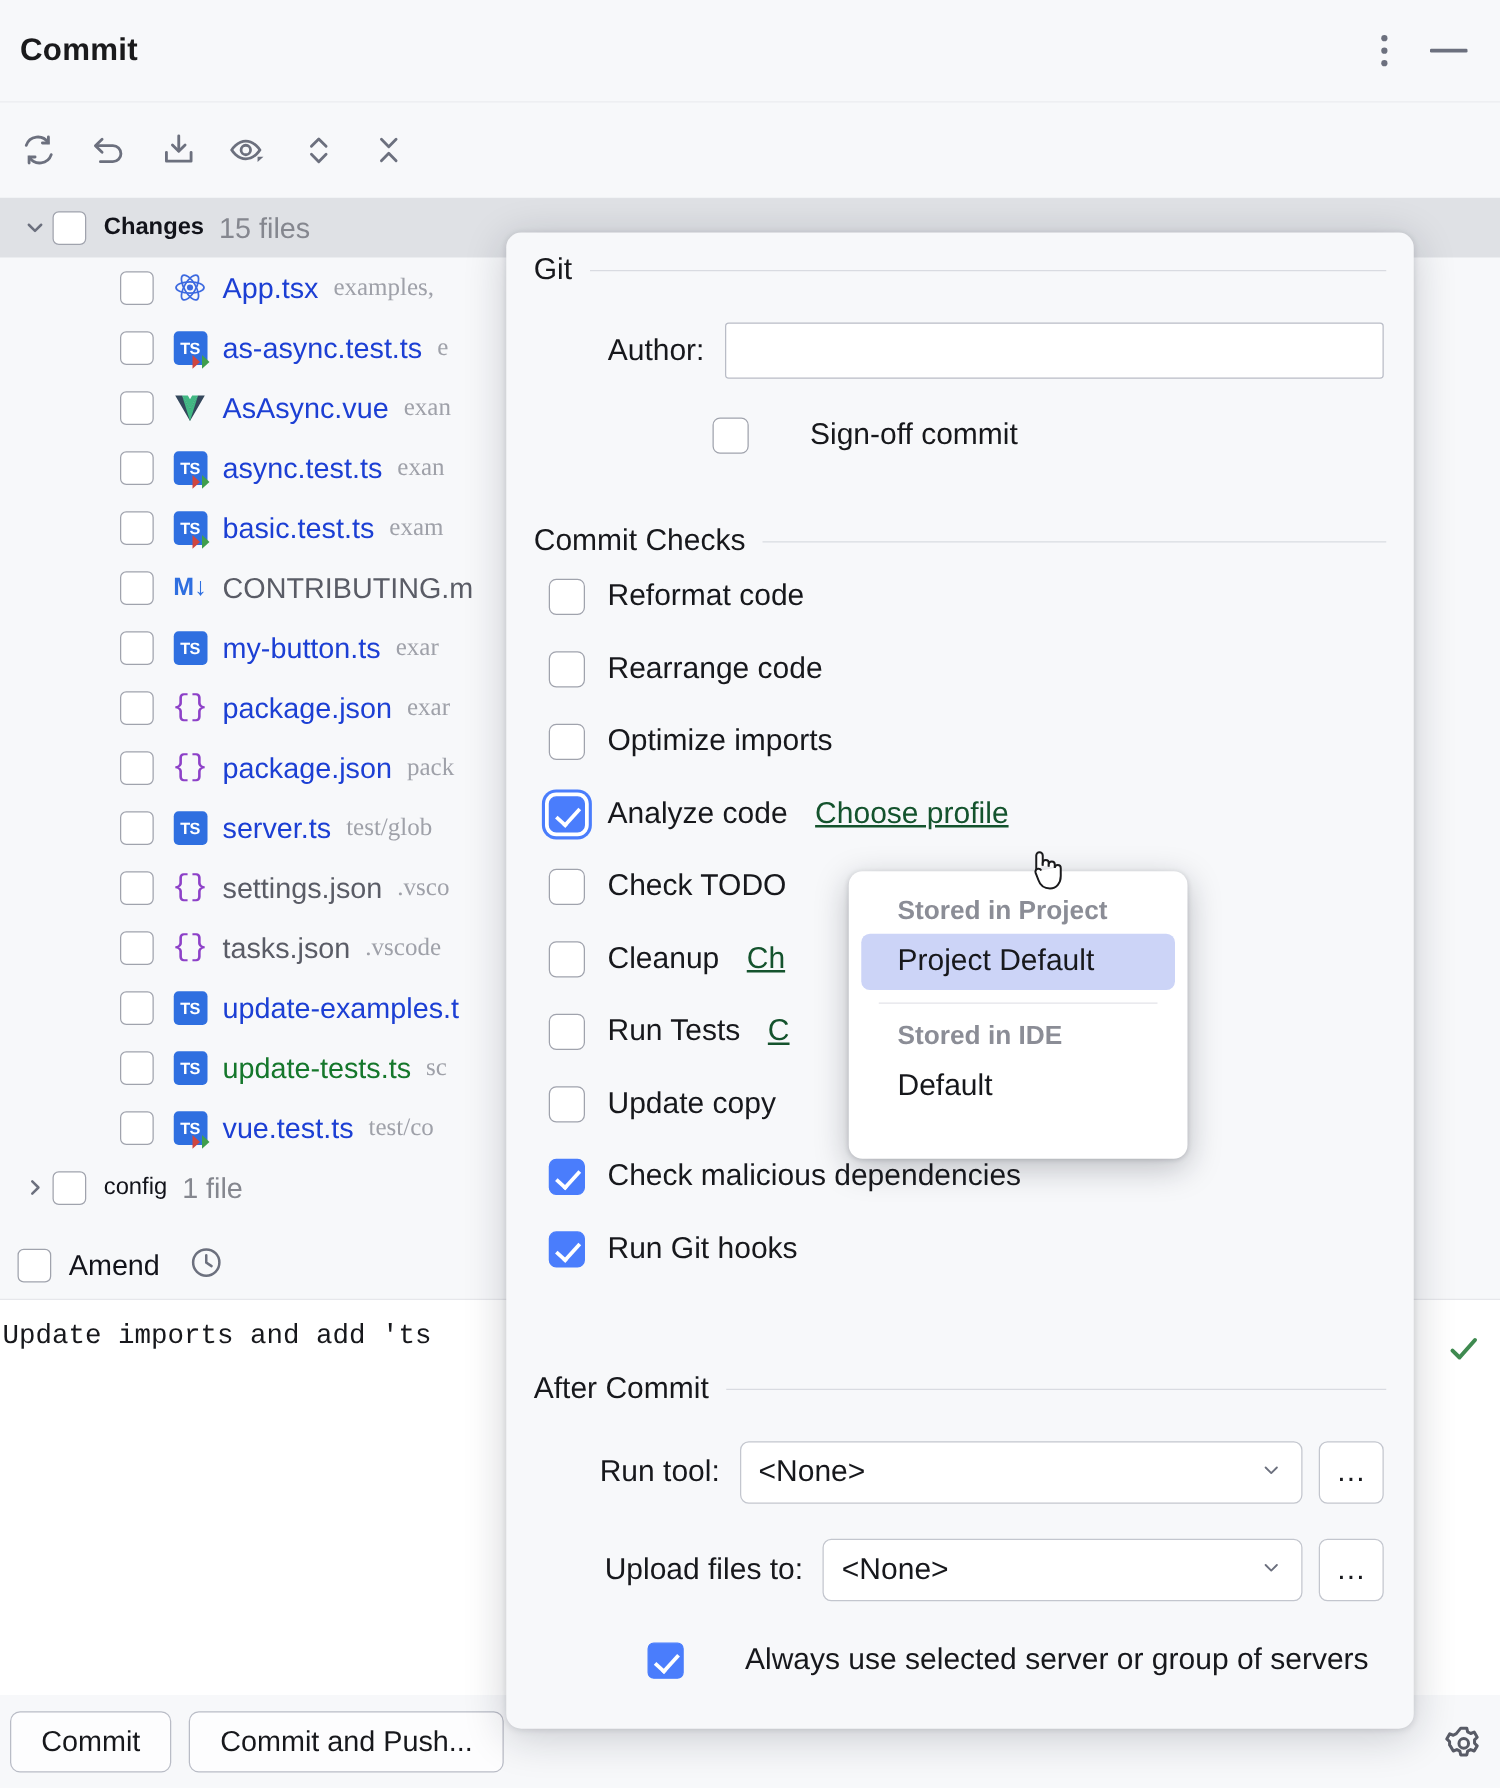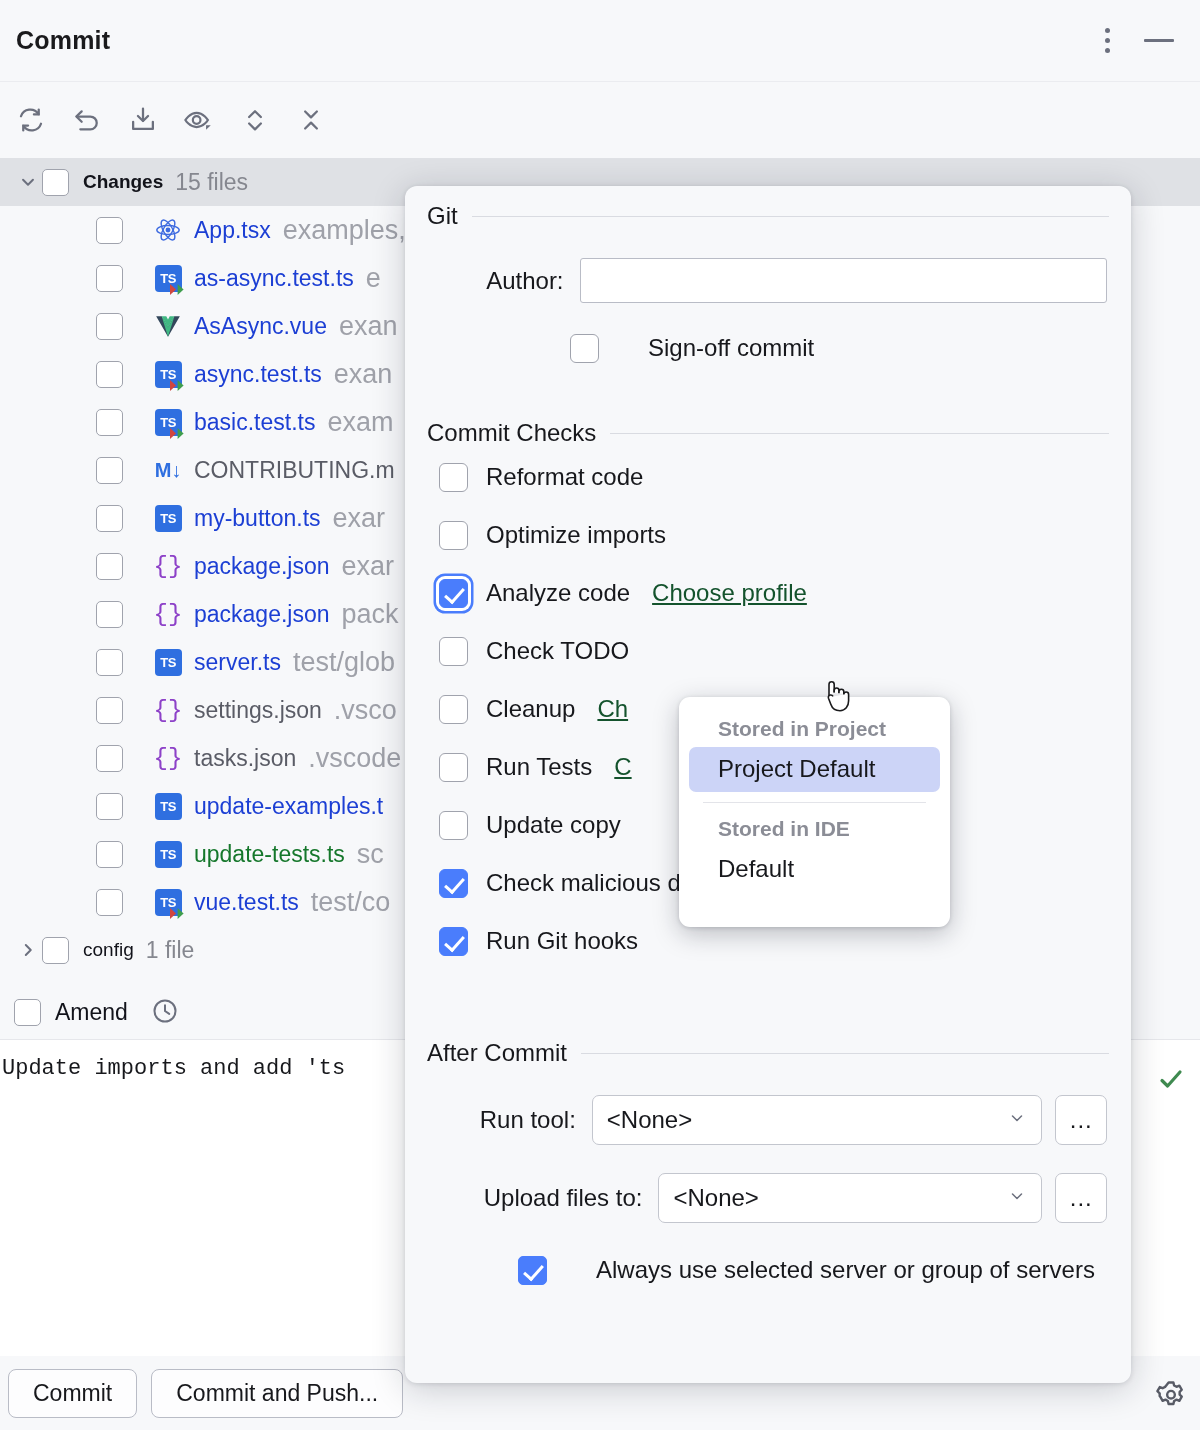--- a/index.html
+++ b/index.html
@@ -40,25 +40,25 @@
   .tree { position: absolute; left: 0; top: 158px; width: 1200px; height: 828px; overflow: hidden; }
   .tree-row { display: flex; align-items: center; height: 48px; padding-left: 14px; white-space: nowrap; }
   .tree-row.group { background: #dfe1e5; }
   .chev { width: 28px; height: 28px; display: flex; align-items: center; justify-content: center; flex: 0 0 28px; cursor: pointer; }
   .cb {
     width: 27px; height: 27px; border: 1.6px solid #a0a3ad; border-radius: 5px; background: #fff;
     flex: 0 0 27px; margin-right: 14px; position: relative; cursor: pointer;
   }
   .group-name { font-size: 19px; font-weight: bold; color: #12131a; }
   .group-count { font-size: 23px; color: #85878f; margin-left: 12px; }
-  .file-icon { width: 30px; flex: 0 0 30px; margin-left: 16px; margin-right: 11px; display: flex; align-items: center; justify-content: center; }
+  .file-icon { width: 30px; flex: 0 0 30px; margin-right: 11px; display: flex; align-items: center; justify-content: center; }
   .file-name { font-size: 23px; color: #1c3fd4; }
   .file-name.gray { color: #5a5c66; }
   .file-name.green { color: #15772b; }
-  .file-path { font-size: 27px; color: #9fa1a9; margin-left: 12px; }
+  .file-path { font-size: 20px; color: #9fa1a9; margin-left: 12px; font-family: Liberation Serif, serif; }
   .tree-row.child { padding-left: 96px; }
 
   
   .ico-ts { width: 27px; height: 27px; border-radius: 4px; background: #2f6fe0; color: #fff; font-size: 13px; font-weight: bold;
             display: flex; align-items: center; justify-content: center; letter-spacing: -.5px; }
   .ico-wrap { position: relative; width: 30px; height: 30px; display:flex; align-items:center; justify-content:center;}
   .run-badge { position: absolute; right: -2px; bottom: -3px; width: 16px; height: 13px; }
   .ico-json { font-size: 24px; color: #8d41c8; font-family: "Liberation Mono", monospace; }
   .ico-md { font-size: 20px; color: #2f6fe0; font-weight: bold; font-family: "Liberation Sans", sans-serif; }
 
@@ -455,20 +455,24 @@
 
     <div class="sec-head" style="margin-top:42px;">
       <div class="sec-title">Commit Checks</div>
       <div class="sec-line"></div>
     </div>
 
     <div style="margin-top:16px;">
       <div class="cc-row">
         <div class="chk"></div>
         <div class="chk-label">Reformat code</div>
+      </div>
+      <div class="cc-row">
+        <div class="chk"></div>
+        <div class="chk-label">Rearrange code</div>
       </div>
       <div class="cc-row">
         <div class="chk"></div>
         <div class="chk-label">Optimize imports</div>
       </div>
       <div class="cc-row">
         <div class="chk checked focused"></div>
         <div class="chk-label">Analyze code</div>
         <div class="chk-link">Choose profile</div>
       </div>

